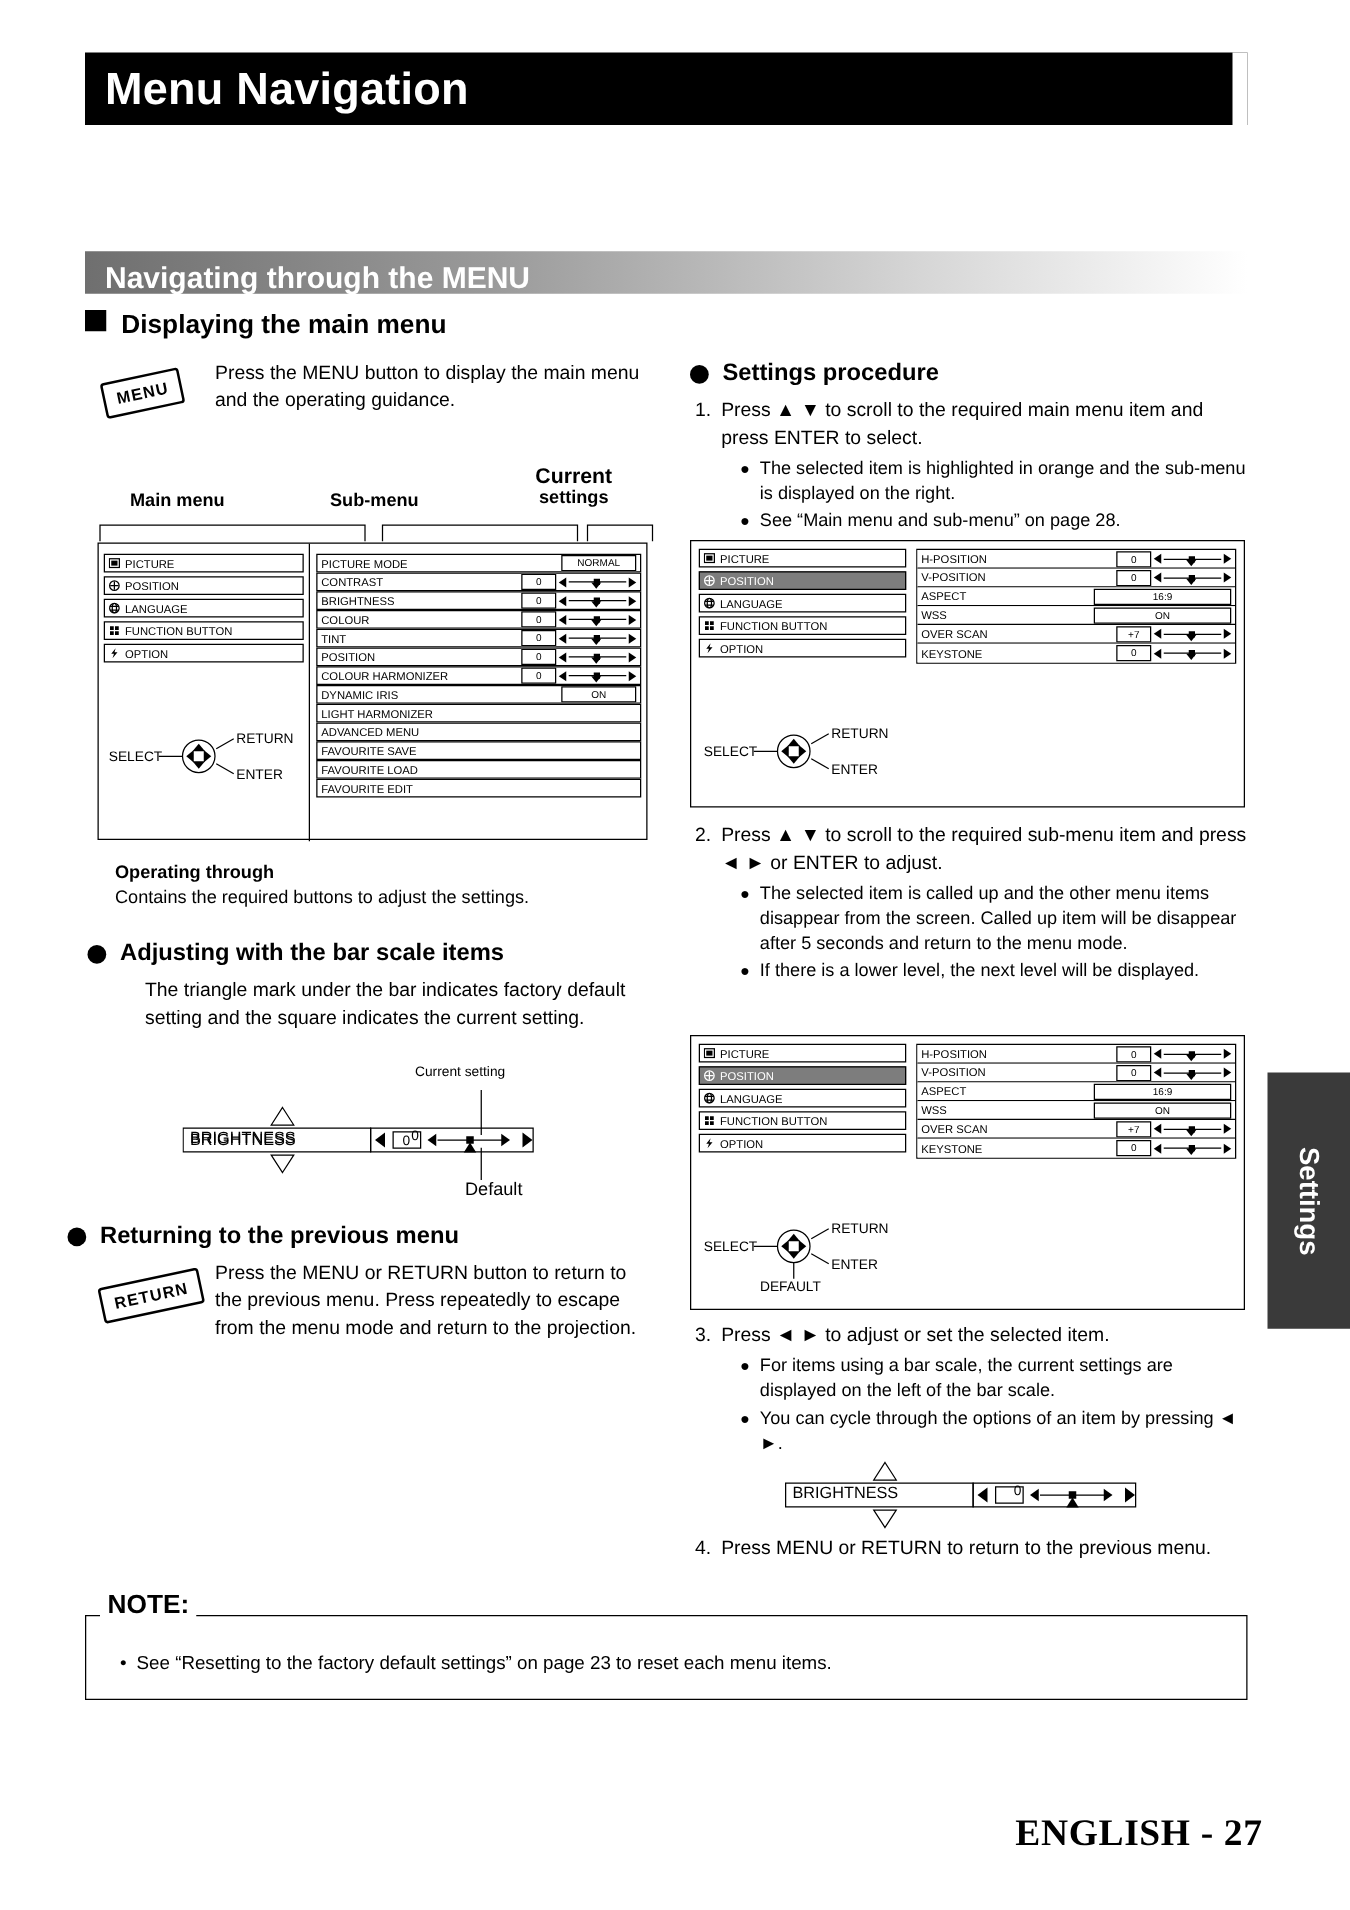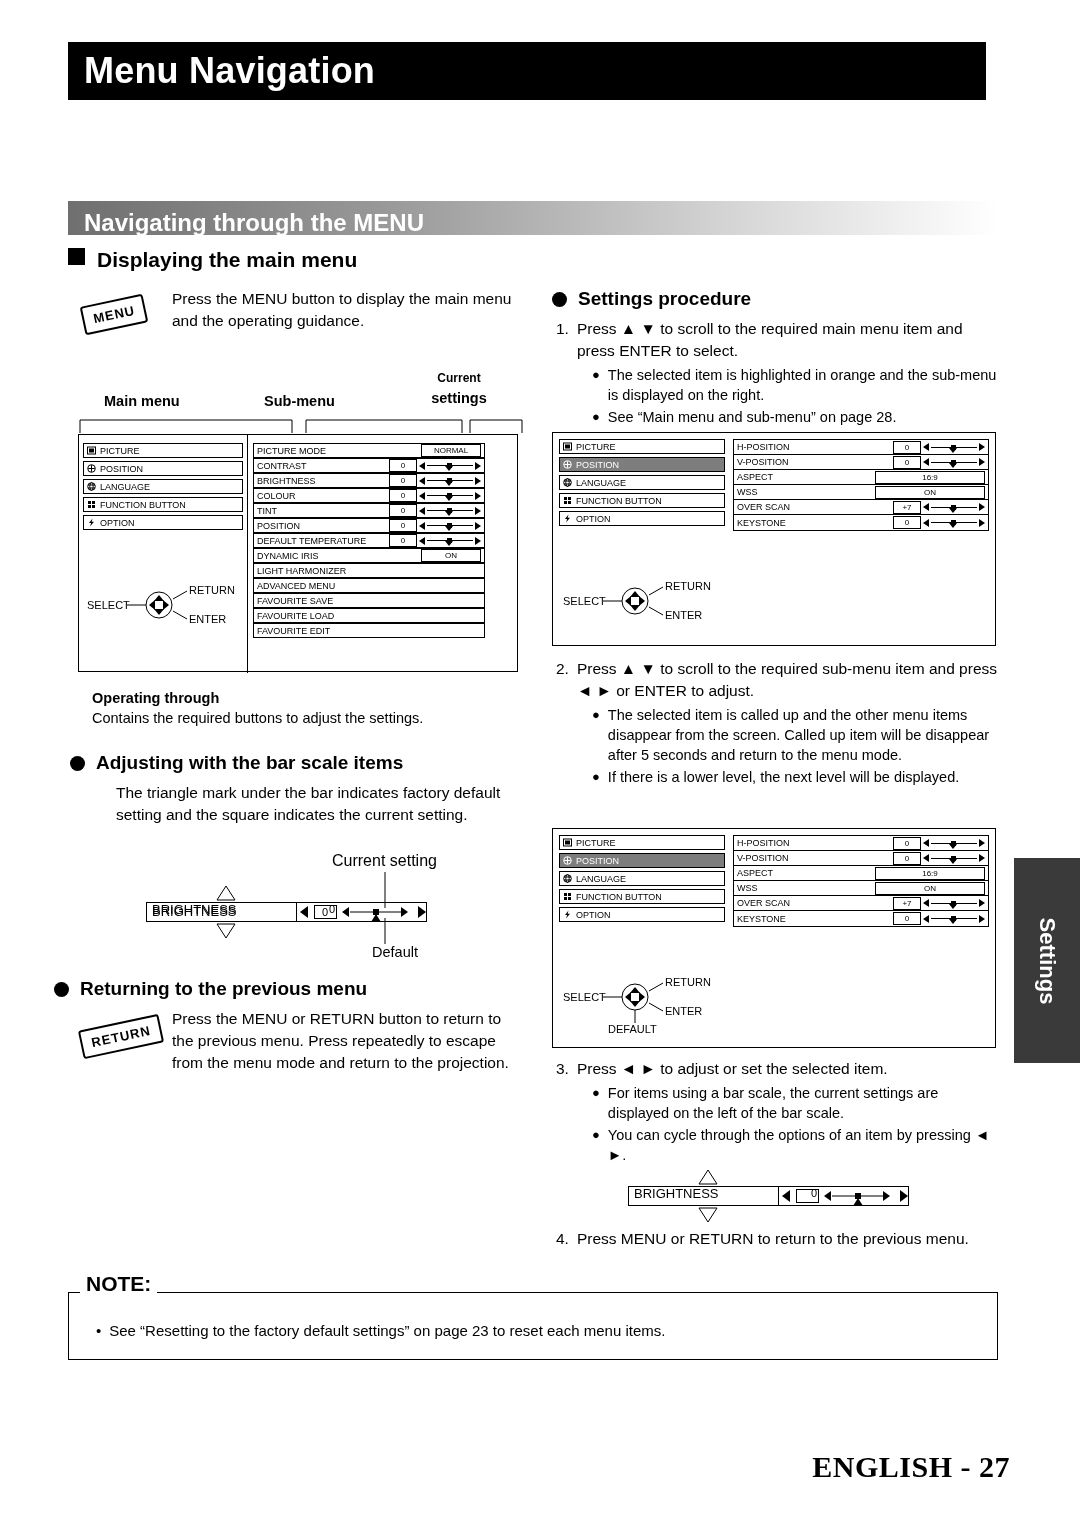--- a/index.html
+++ b/index.html
@@ -150,21 +150,21 @@
     <span class="txt">Displaying the main menu</span>
   </div>
 
   <div style="position:absolute; left:82px; top:300px; transform:rotate(-12deg);">
     <span class="stamp">MENU</span>
   </div>
   <div class="body-txt" style="position:absolute; left:172px; top:288px; width:348px;">Press the MENU button to display the main menu and the operating guidance.</div>
 
   <div style="position:absolute; left:104px; top:393px; font-size:14.5px; font-weight:bold;">Main menu</div>
   <div style="position:absolute; left:264px; top:393px; font-size:14.5px; font-weight:bold;">Sub-menu</div>
-  <div style="position:absolute; left:424px; top:371px; font-size:12px; font-weight:bold; text-align:center; width:70px;">Current</div>
+  <div style="position:absolute; left:424px; top:371px; font-size:17px; font-weight:bold; text-align:center; width:70px;">Current</div>
   <div style="position:absolute; left:424px; top:390px; font-size:14.5px; font-weight:bold; text-align:center; width:70px;">settings</div>
 
   <svg style="position:absolute; left:70px; top:412px;" width="460" height="22">
     <path d="M10,21 L10,8 L222,8 L222,21" stroke="#000" fill="none" stroke-width="1"></path>
     <path d="M236,21 L236,8 L392,8 L392,21" stroke="#000" fill="none" stroke-width="1"></path>
     <path d="M400,21 L400,8 L452,8 L452,21" stroke="#000" fill="none" stroke-width="1"></path>
   </svg>
 
   <div style="position:absolute; left:78px; top:434px; width:440px; height:238px; border:1px solid #000;" class="osd">
 
@@ -211,21 +211,21 @@
       <div class="osd-item">
         <span class="ic">
           <svg width="9" height="9" viewBox="0 0 9 9">
               <path d="M5.5 0.5 L2 5 L4.2 5 L3 8.5 L7 3.8 L4.6 3.8 Z" fill="#000"></path>
             </svg>
         </span>
         <span>OPTION</span>
       </div>
     </div>
 
-    <div style="position:absolute; left:174px; top:8px; width:232px;">
+    <div style="position:absolute; left:174px; top:8px; width:260px;">
       <div class="osd-item" style="justify-content:space-between;">
         <span>PICTURE MODE</span>
         <span class="val-box" style="width:60px;">NORMAL</span>
       </div>
       <div class="osd-item" style="justify-content:space-between;">
         <span>CONTRAST</span>
         <span style="display:flex;align-items:center;gap:2px;">
           <span class="val-box" style="width:20px;">0</span>
           <span class="arrow-l"></span>
           <span class="barscale">
@@ -287,21 +287,21 @@
           <span class="barscale">
               <span class="ln">
                 <span class="sqm" style="left:20px;"></span>
                 <span class="tri" style="left:18px;"></span>
               </span>
             </span>
           <span class="arrow-r"></span>
         </span>
       </div>
       <div class="osd-item" style="justify-content:space-between;">
-        <span>DEFAULT TEMPERATURE</span>
+        <span>COLOUR HARMONIZER</span>
         <span style="display:flex;align-items:center;gap:2px;">
           <span class="val-box" style="width:20px;">0</span>
           <span class="arrow-l"></span>
           <span class="barscale">
               <span class="ln">
                 <span class="sqm" style="left:20px;"></span>
                 <span class="tri" style="left:18px;"></span>
               </span>
             </span>
           <span class="arrow-r"></span>
@@ -349,21 +349,21 @@
 
   <div style="position:absolute; left:92px; top:690px; font-size:14.5px; font-weight:bold;">Operating through</div>
   <div style="position:absolute; left:92px; top:710px; font-size:14.5px;">Contains the required buttons to adjust the settings.</div>
 
   <div class="cir-head" style="position:absolute; left:70px; top:752px;">
     <span class="cir"></span>
     <span class="txt">Adjusting with the bar scale items</span>
   </div>
   <div class="body-txt" style="position:absolute; left:116px; top:782px; width:404px;">The triangle mark under the bar indicates factory default setting and the square indicates the current setting.</div>
 
-  <div style="position:absolute; left:332px; top:852px; font-size:16px;">Current setting</div>
+  <div style="position:absolute; left:332px; top:852px; font-size:11px;">Current setting</div>
   <svg style="position:absolute; left:383px; top:872px;" width="4" height="36">
     <line x1="2" y1="0" x2="2" y2="36" stroke="#000"></line>
   </svg>
   <svg style="position:absolute; left:383px; top:918px;" width="4" height="26">
     <line x1="2" y1="0" x2="2" y2="26" stroke="#000"></line>
   </svg>
   <div style="position:absolute; left:372px; top:944px; font-size:14.5px;">Default</div>
 
   <div style="position:absolute; left:146px; top:884px;">
     <svg width="300" height="56" viewBox="0 0 300 56">

